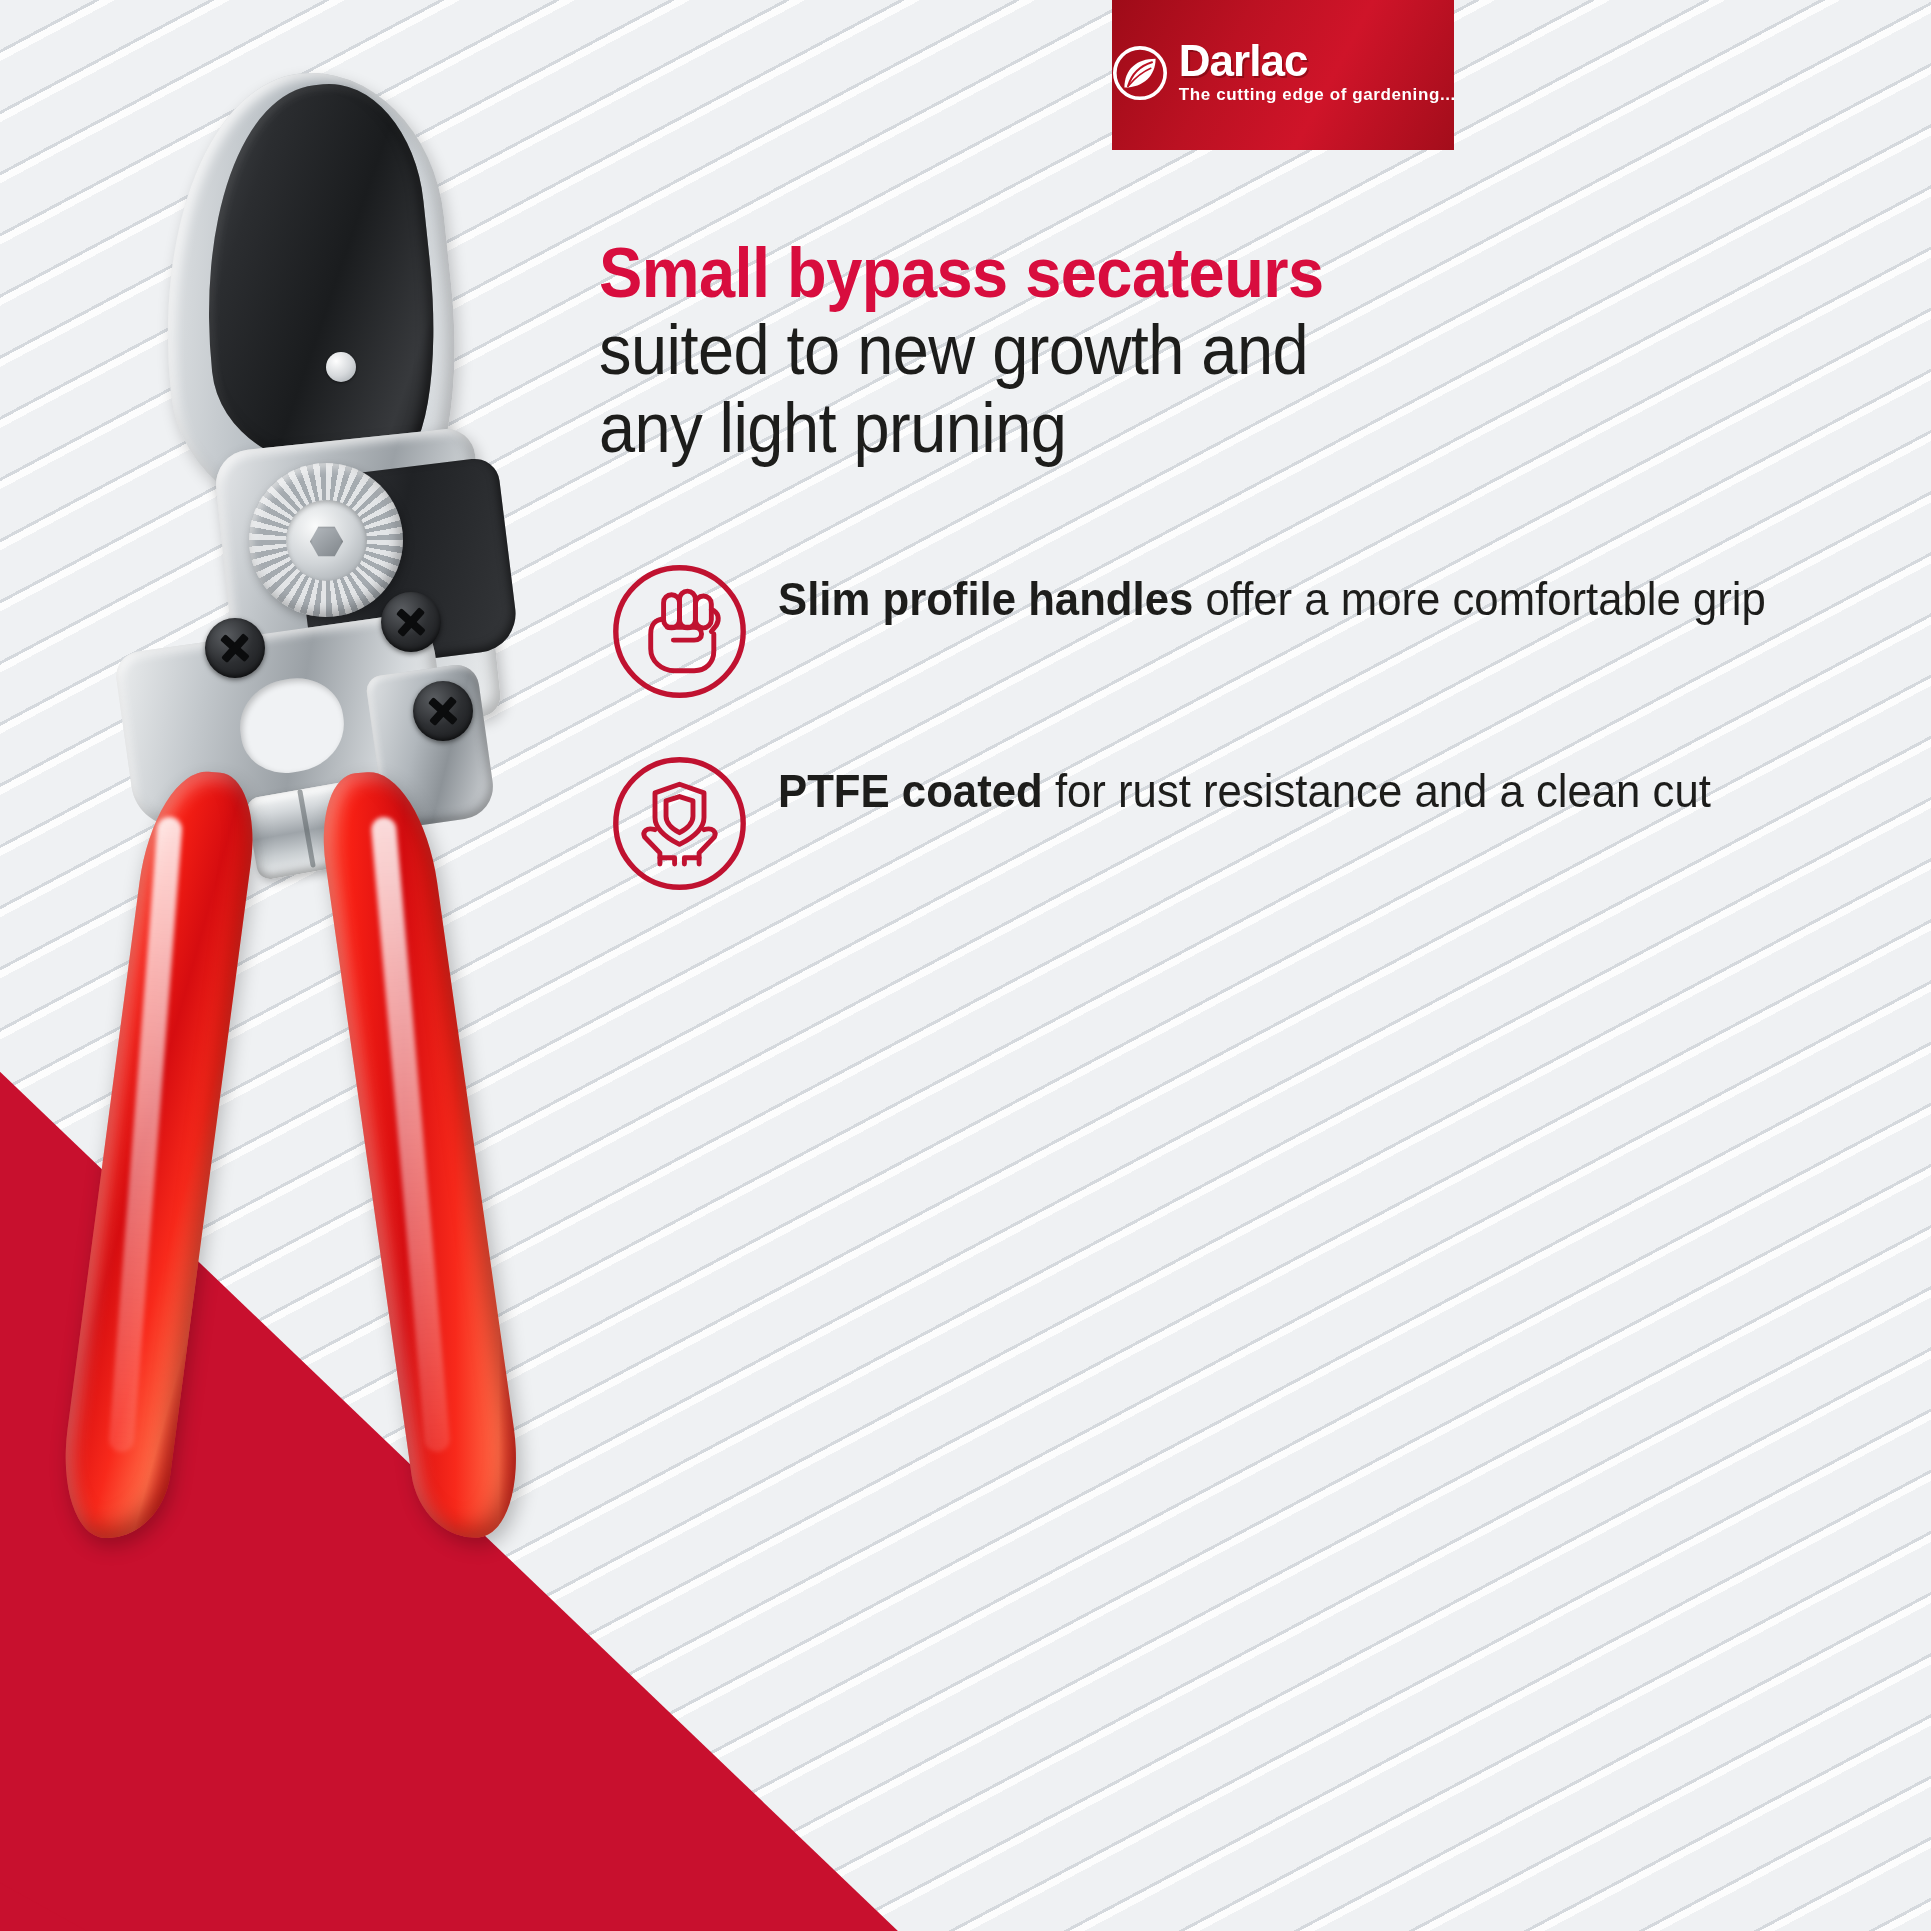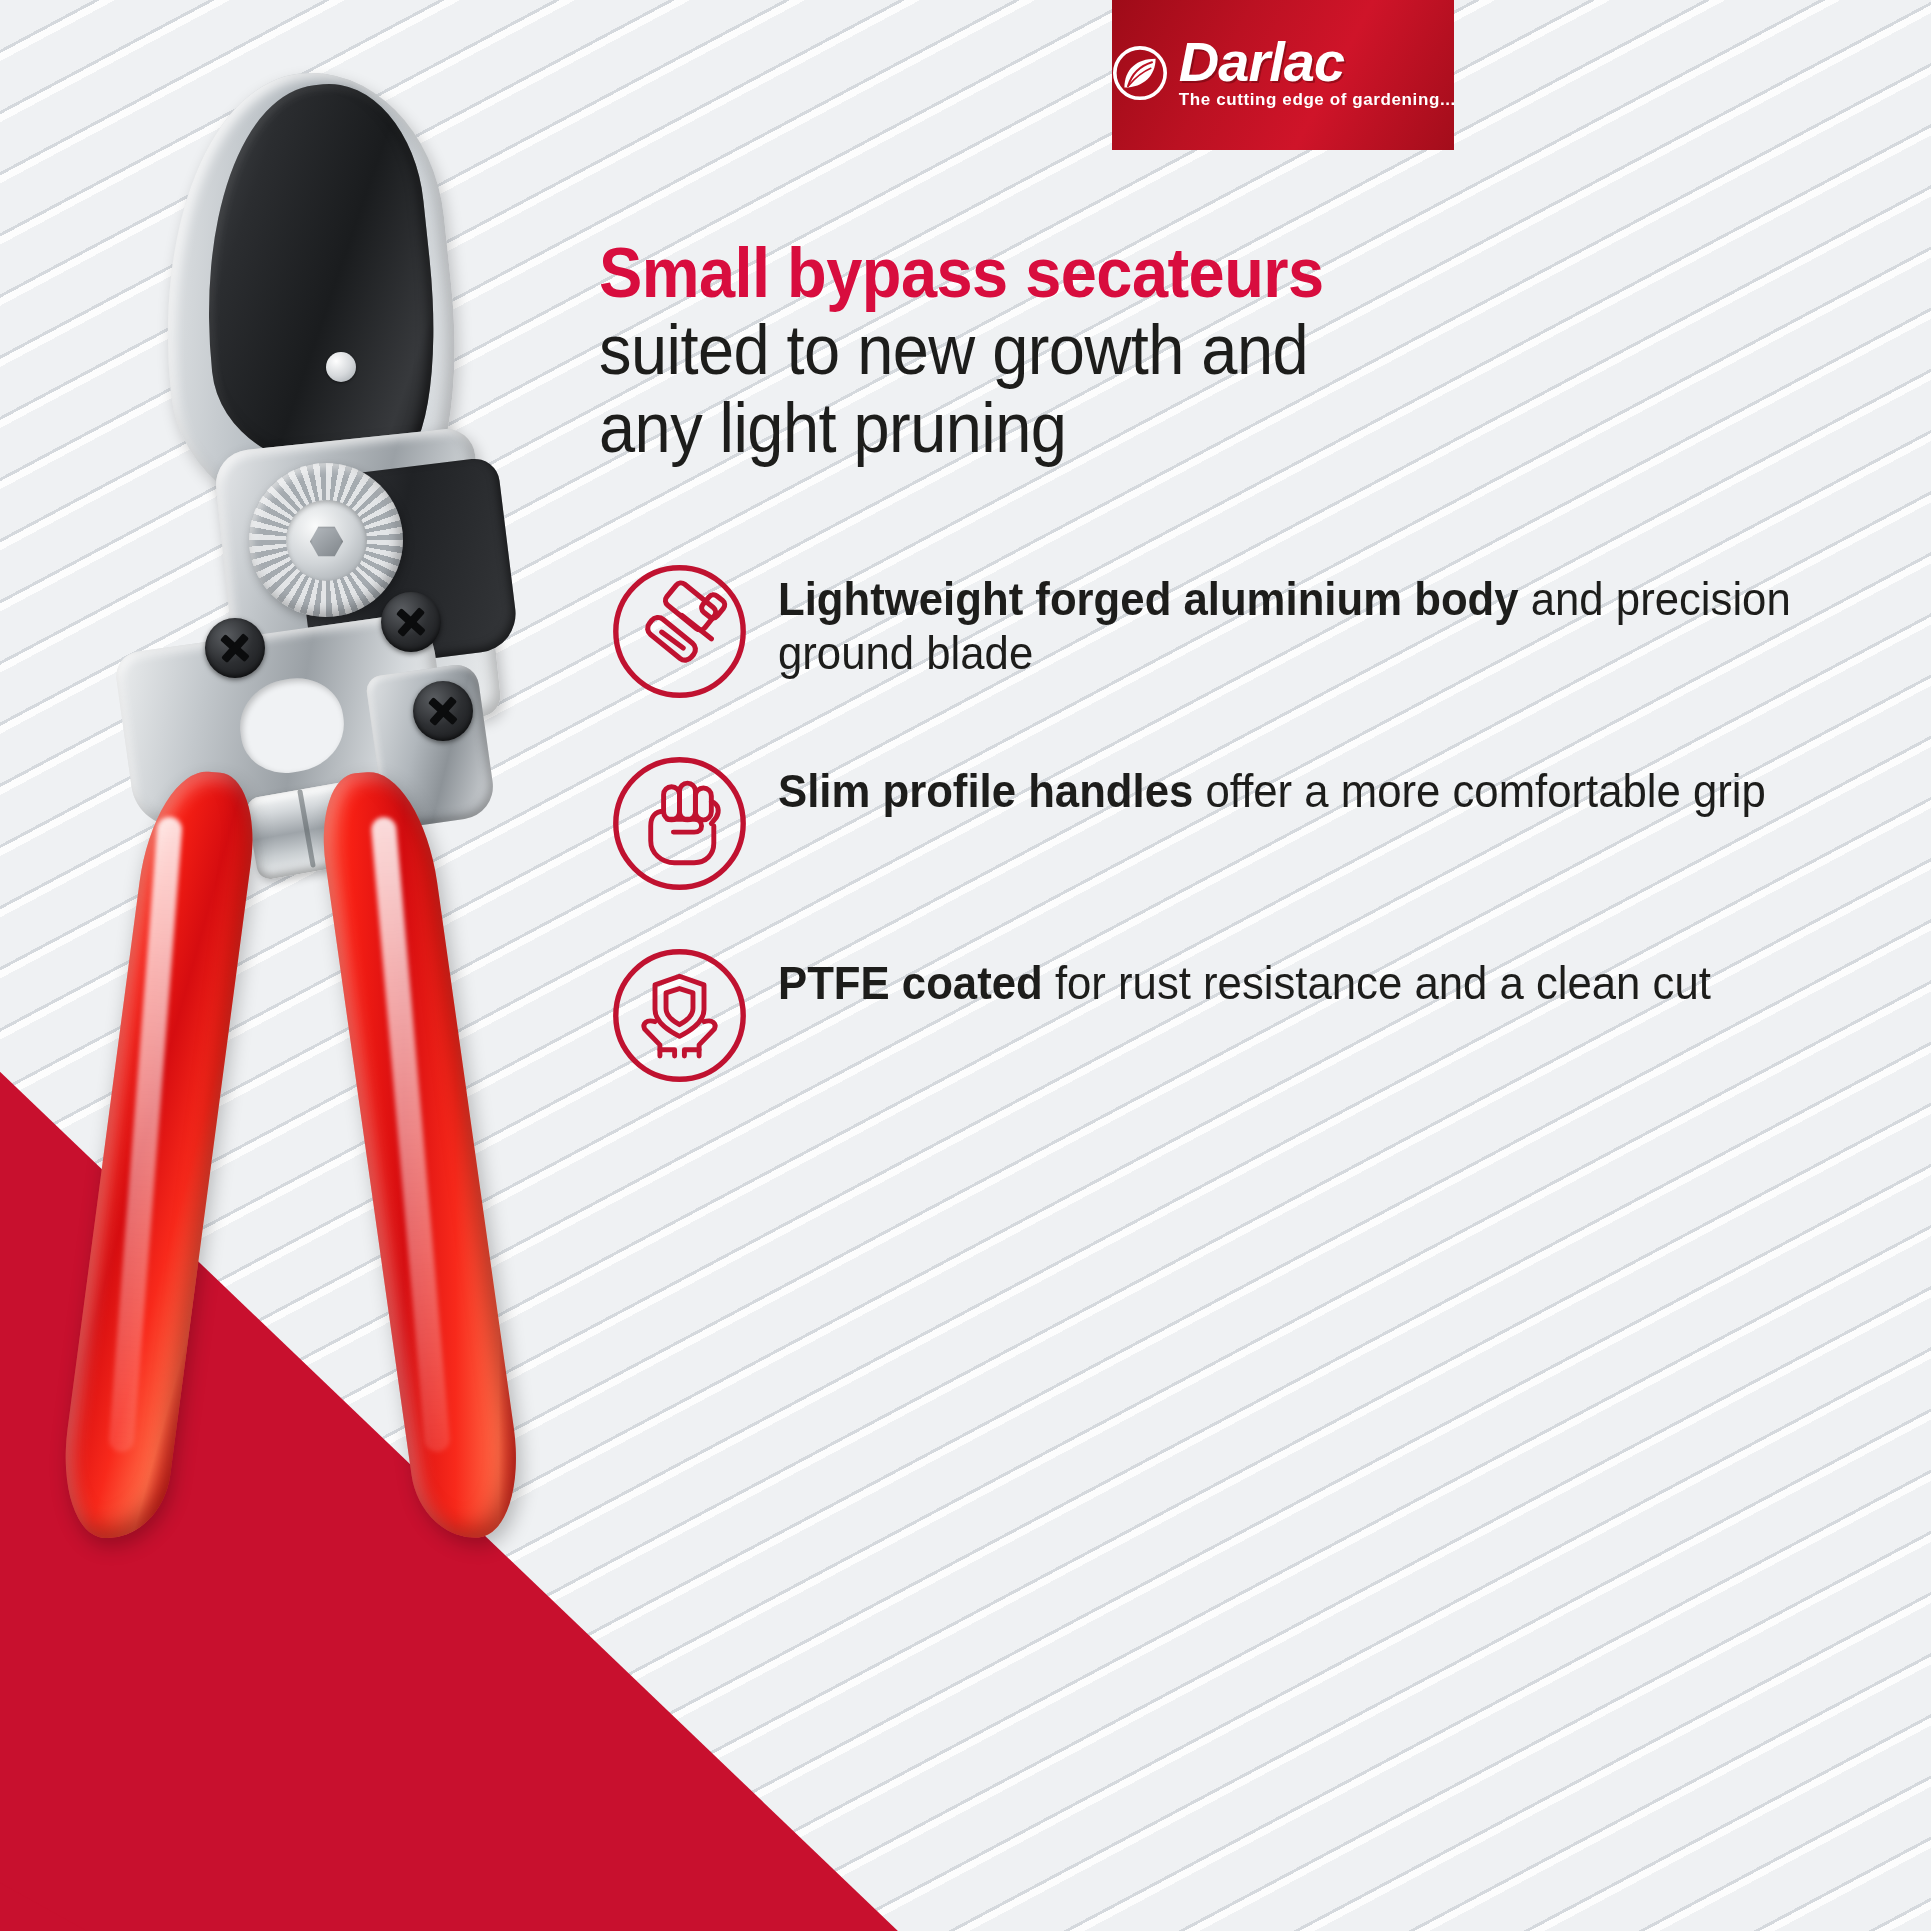--- a/index.html
+++ b/index.html
@@ -41,22 +41,22 @@
   
   .logo-plate{
     position:absolute;left:1112px;top:0px;width:342px;height:150px;
     background:linear-gradient(118deg,#9e0b18 0%,#bb1122 34%,#cf1429 62%,#a30d1b 100%);
     display:flex;align-items:center;justify-content:center;
   }
   .logo-inner{display:flex;align-items:center;gap:8.7px;transform:translateY(-1.9px);}
   .logo-mark{width:60px;height:60px;flex:0 0 auto;}
   .logo-words{display:flex;flex-direction:column;align-items:flex-start;}
   .logo-name{
-    color:#fff;font-weight:bold;font-style:italic;
-    font-size:56px;line-height:0.93;letter-spacing:-1px;
+    color:#fff;font-weight:bold;
+    font-size:44px;line-height:0.93;letter-spacing:-1px;
     font-family:"Liberation Sans",sans-serif;
     text-shadow:1.9px 1.9px 0 rgba(90,5,12,.45);
   }
   .logo-tag{
     color:#fff;font-size:17px;font-weight:bold;letter-spacing:0.6px;
     margin-top:2.9px;font-family:"Liberation Sans",sans-serif;white-space:nowrap;
   }
 
   
   .headline{
@@ -262,37 +262,20 @@
   </div>
 
   <div class="headline">
     <div class="hl-line hl-red">Small bypass secateurs</div>
     <div class="hl-line hl-dark">suited to new growth and</div>
     <div class="hl-line hl-dark">any light pruning</div>
   </div>
 
   <div class="features">
 
-    <div class="feature">
-      <div class="f-icon">
-        <svg width="147" height="147" viewBox="0 0 120 120">
-          <circle cx="60" cy="60" r="52" fill="none" stroke="#c01230" stroke-width="4.4"></circle>
-          <g fill="none" stroke="#c01230" stroke-width="4.2" stroke-linejoin="round" stroke-linecap="round">
-            <rect x="49" y="28.5" width="40" height="22" rx="5" transform="rotate(39 69 39.5)"></rect>
-            <rect x="80" y="31" width="15" height="17" rx="4.5" transform="rotate(39 87.5 39.5)"></rect>
-            <path d="M62 47 L86 66"></path>
-            <rect x="31.5" y="58" width="44" height="16" rx="6.5" transform="rotate(39 53.5 66)"></rect>
-            <path d="M45.5 60.5 L63 73.5"></path>
-          </g>
-        </svg>
-      </div>
-      <div class="f-text">
-        <b>Lightweight forged aluminium body</b><span> and precision ground blade</span>
-      </div>
-    </div>
 
     <div class="feature">
       <div class="f-icon">
         <svg width="147" height="147" viewBox="0 0 120 120">
           <circle cx="60" cy="60" r="52" fill="none" stroke="#c01230" stroke-width="4.4"></circle>
           <g fill="none" stroke="#c01230" stroke-width="4" stroke-linejoin="round" stroke-linecap="round">
             <rect x="47" y="30" width="13" height="27" rx="6.5"></rect>
             <rect x="60" y="27" width="13" height="30" rx="6.5"></rect>
             <rect x="73" y="31" width="13" height="26" rx="6.5"></rect>
             <path d="M86 42 C92 44 93 50 90 55 L86 60"></path>

